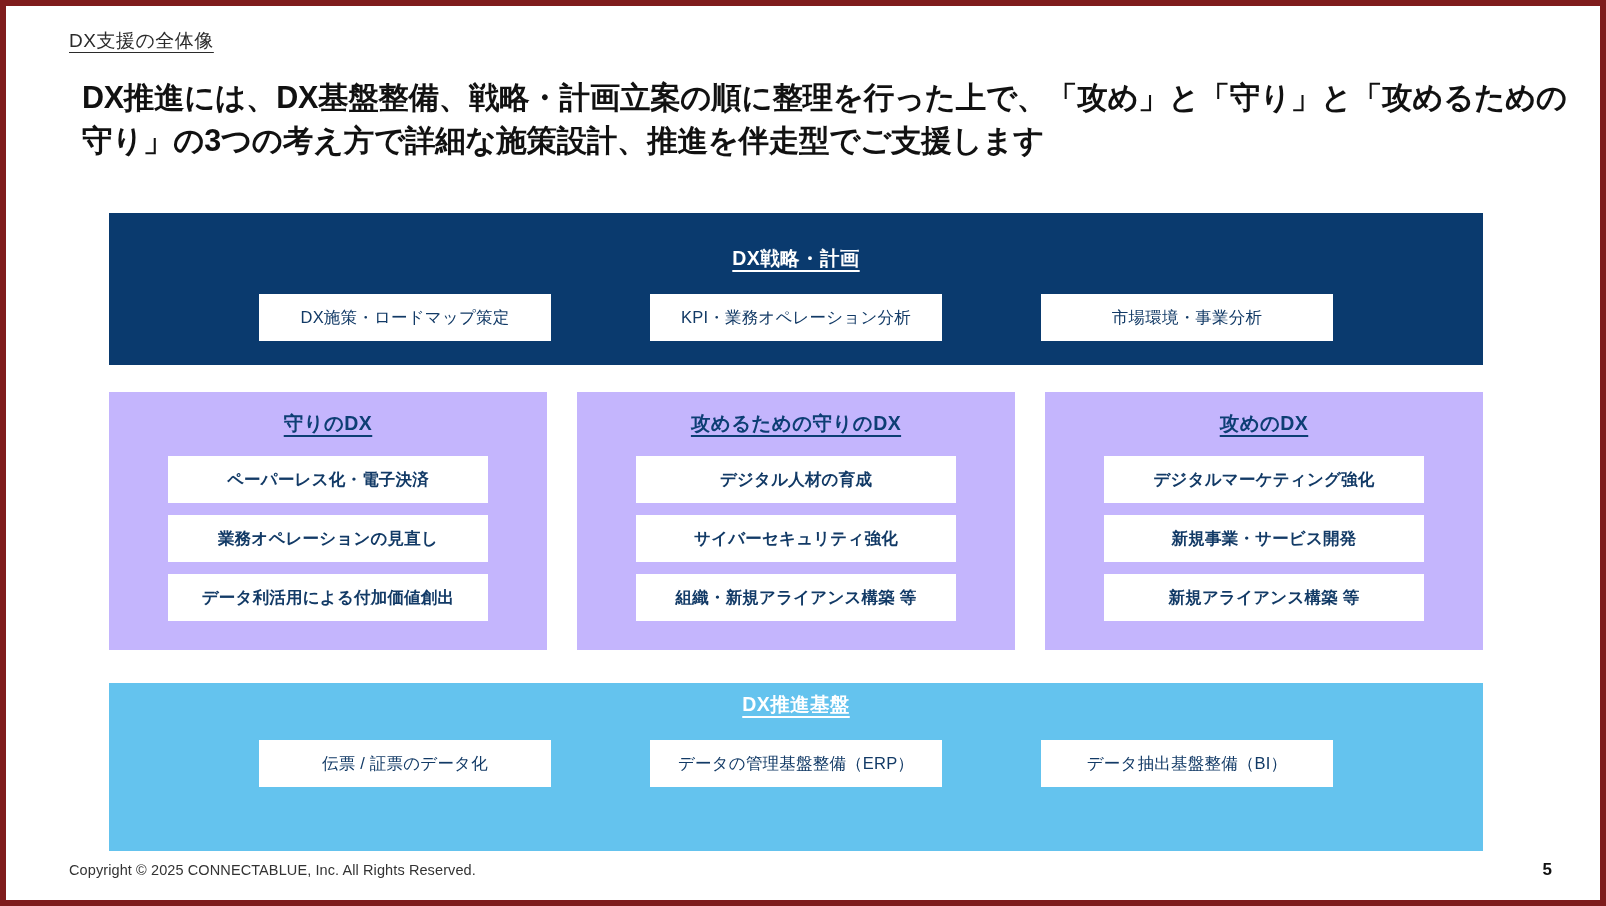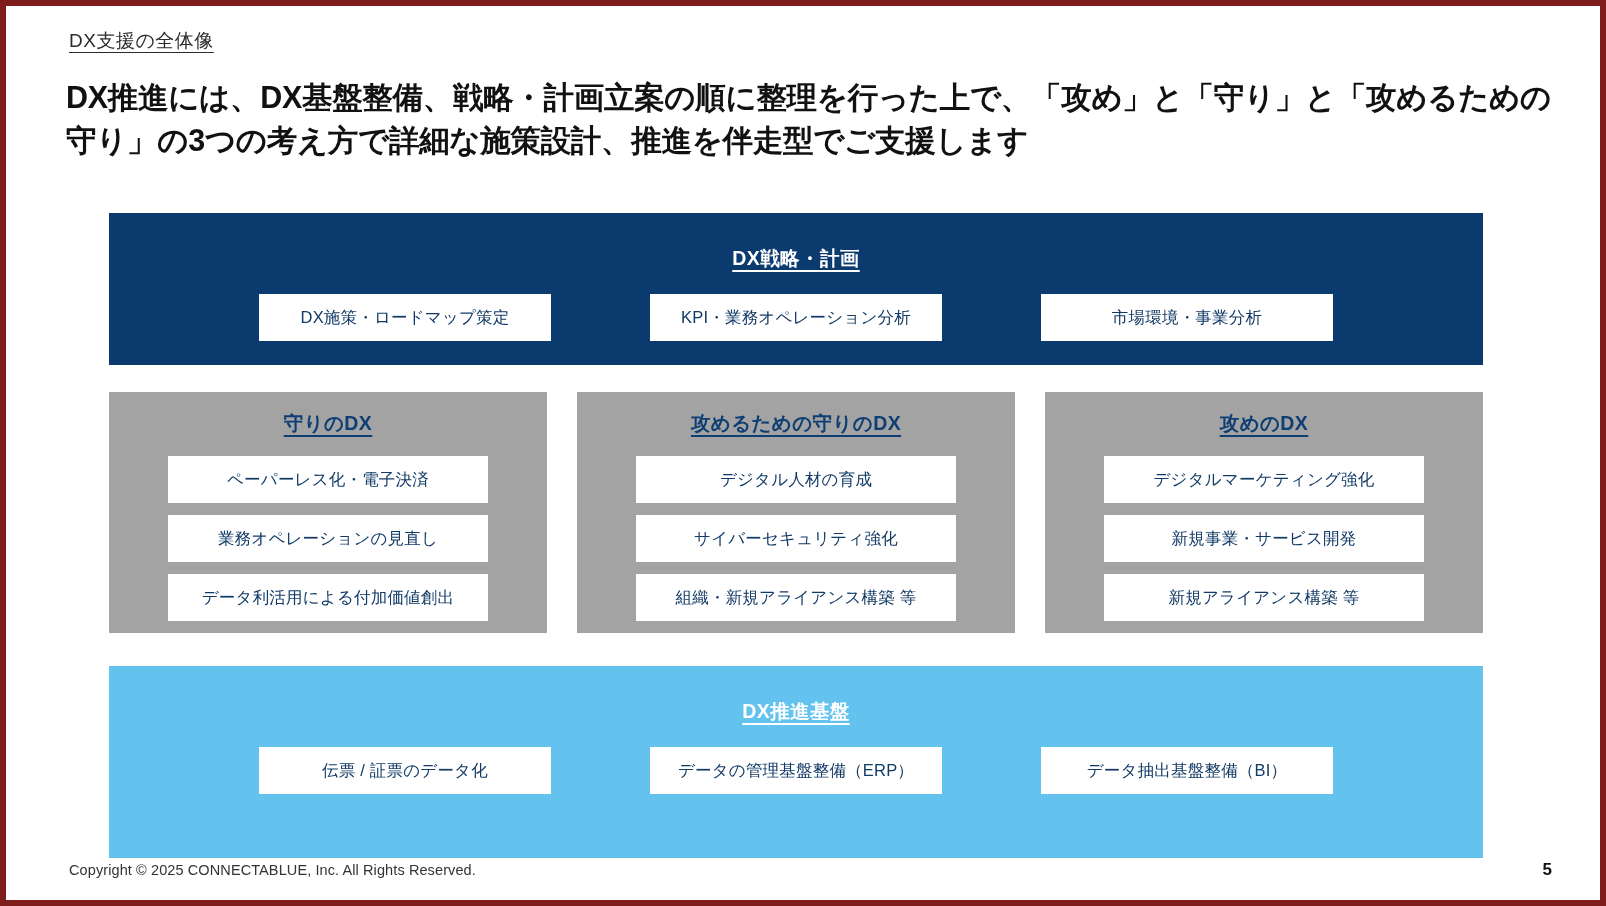--- a/index.html
+++ b/index.html
@@ -30,21 +30,21 @@
     color: #2b2b2b;
     letter-spacing: .5px;
     text-decoration: underline;
     text-underline-offset: 5px;
     text-decoration-thickness: 1px;
     white-space: nowrap;
   }
 
   .headline {
     position: absolute;
-    left: 60px;
+    left: 76px;
     top: 70px;
     width: 1500px;
     font-size: 30.5px;
     font-weight: bold;
     line-height: 1.42;
     color: #111111;
     letter-spacing: -0.3px;
   }
 
   
@@ -60,22 +60,22 @@
     position: relative;
     box-sizing: border-box;
   }
   .band-strategy {
     background: #0a3a6e;
     height: 152px;
     padding-top: 32px;
   }
   .band-foundation {
     background: #64c3ee;
-    height: 192px;
-    padding-top: 32px;
+    height: 168px;
+    padding-top: 8px;
     margin-top: 33px;
   }
 
   .band-title {
     text-align: center;
     font-size: 19.5px;
     font-weight: bold;
     text-decoration: underline;
     text-underline-offset: 5px;
     text-decoration-thickness: 1.5px;
@@ -103,41 +103,42 @@
   }
   .band-row .chip { width: 292px; }
 
   
   .columns {
     display: flex;
     justify-content: space-between;
     margin-top: 27px;
   }
   .column {
-    background: #a3a3a3;
+    background: #c4b5fd;
     width: 438px;
     box-sizing: border-box;
-    padding: 18px 0 12px 0;
+    padding: 18px 0 29px 0;
   }
   .column-title {
     text-align: center;
     font-size: 19.5px;
     font-weight: bold;
     color: #0d3e74;
     text-decoration: underline;
     text-underline-offset: 5px;
     text-decoration-thickness: 1.5px;
     letter-spacing: .4px;
   }
   .column-items {
     margin-top: 19px;
     display: flex;
     flex-direction: column;
     align-items: center;
     gap: 12px;
+    font-weight: bold;
   }
   .column-items .chip {
     width: 320px;
     font-size: 16.5px;
     height: 47px;
     line-height: 47px;
   }
 
   
   .footer-copy {

